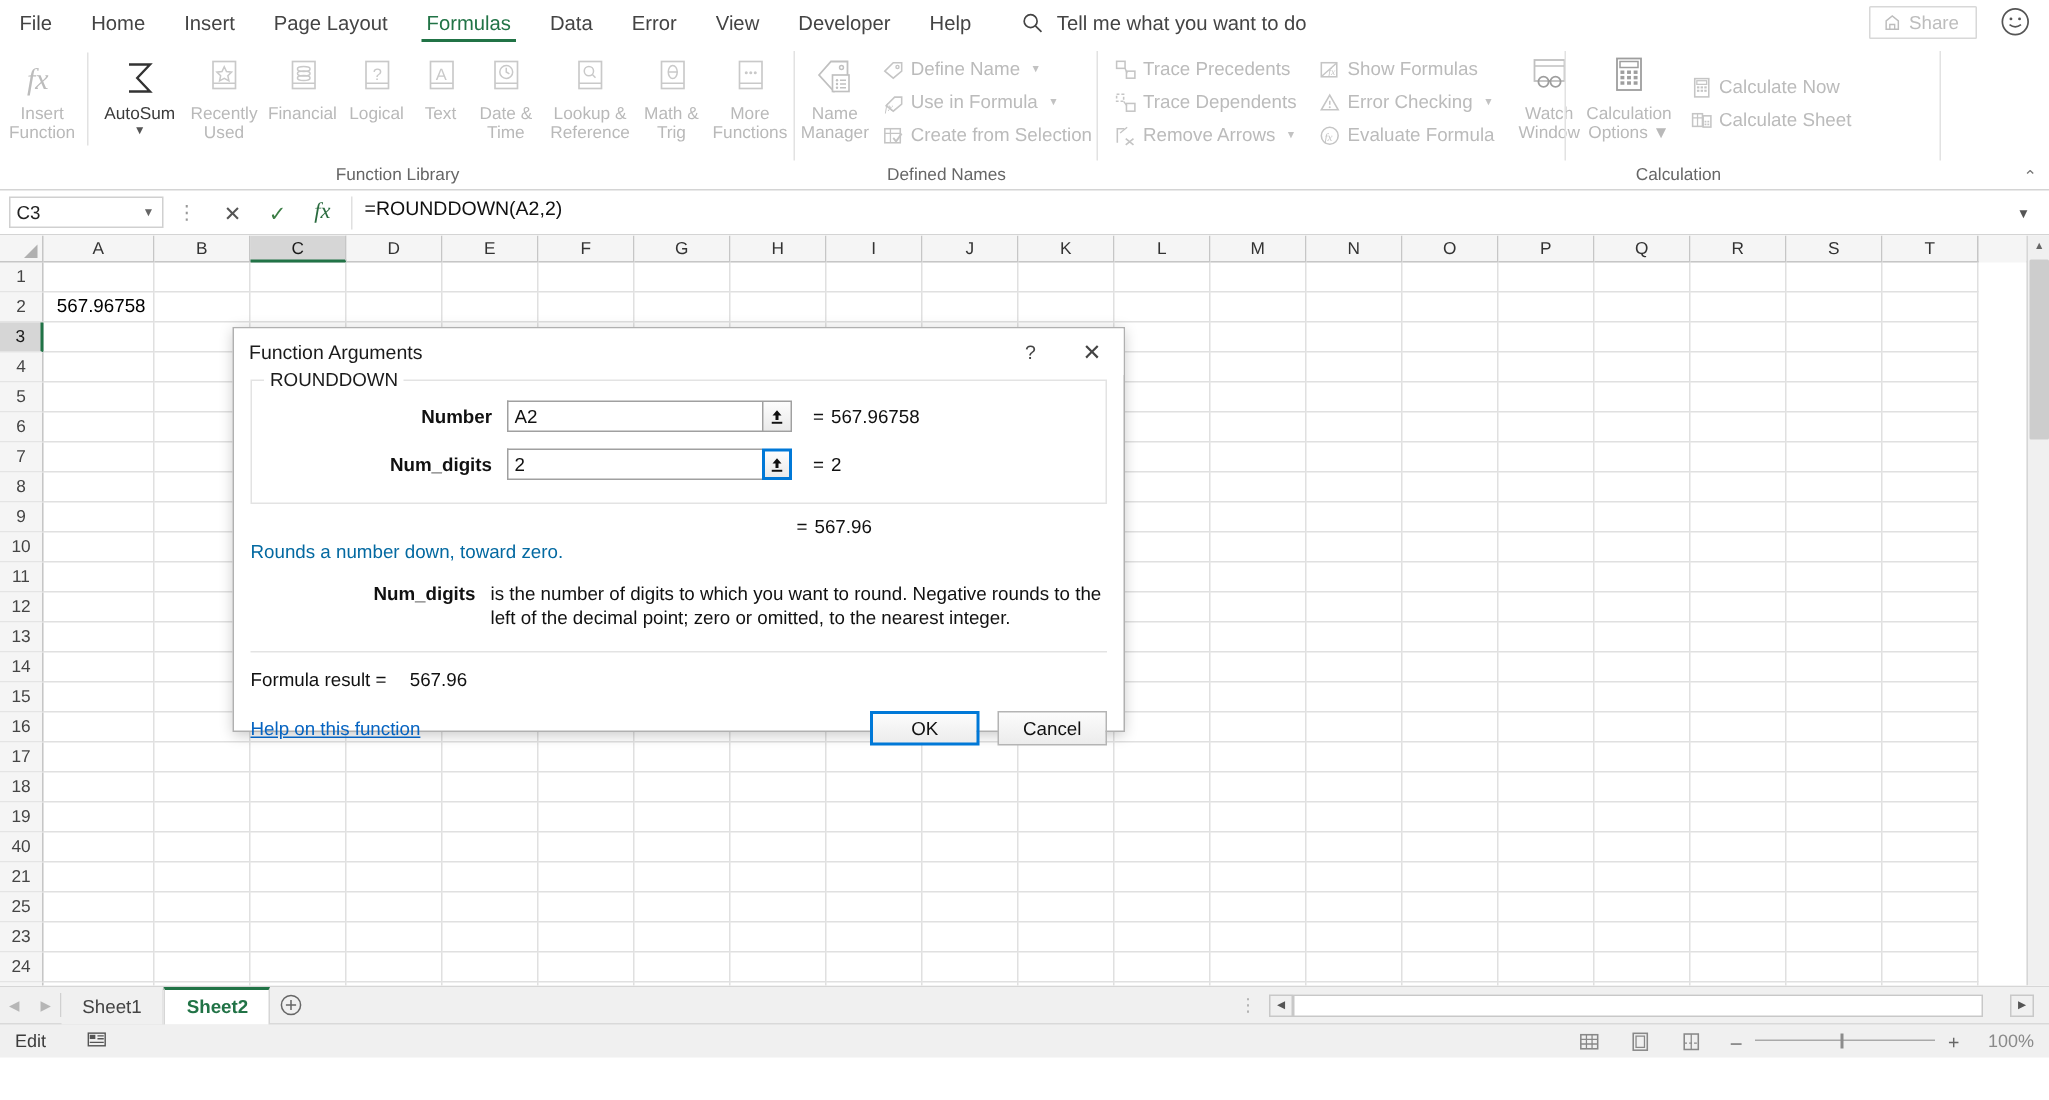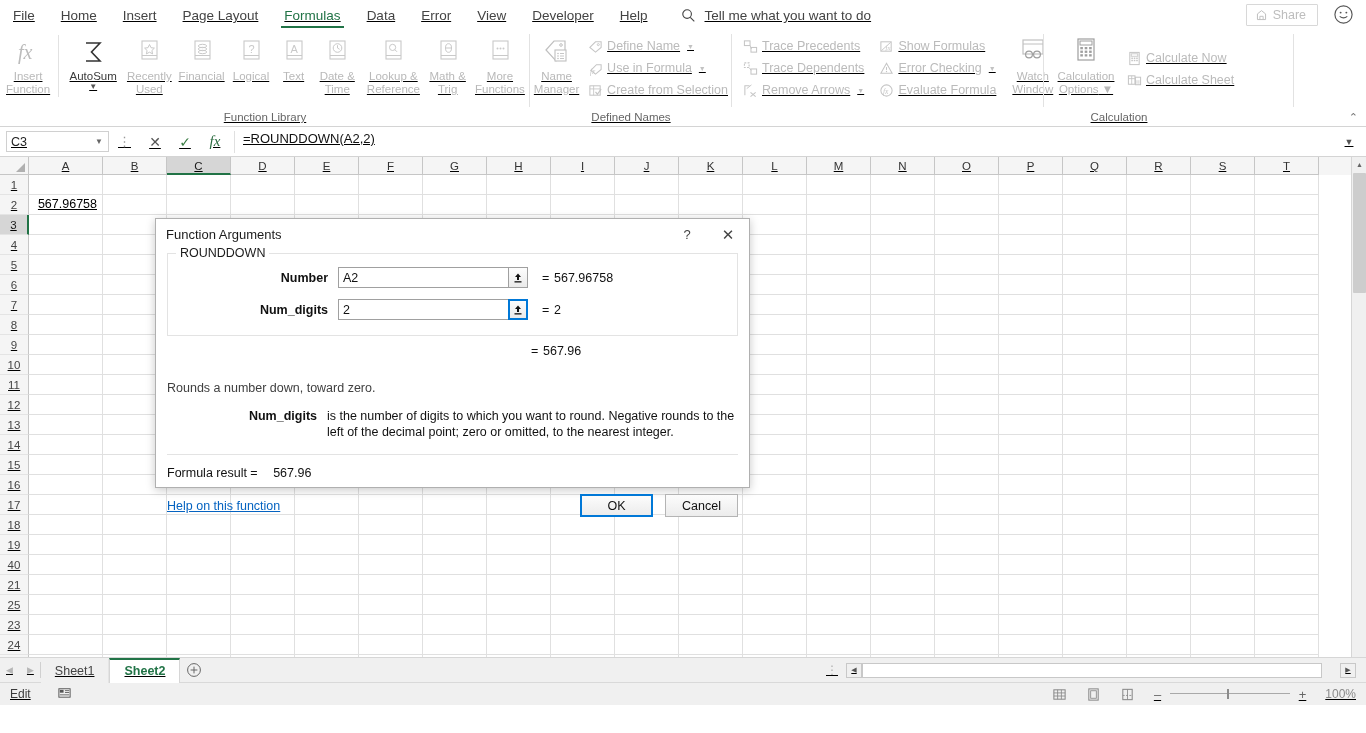--- a/index.html
+++ b/index.html
@@ -3,21 +3,21 @@
 <meta charset="utf-8">
 <style>
   * { box-sizing: border-box; margin: 0; padding: 0; }
   html, body {
     width: 1366px; height: 733px;
     font-family: "Liberation Sans", sans-serif;
     background: #ffffff;
     overflow: hidden;
     -webkit-font-smoothing: antialiased;
   }
-  .app { position: relative; width: 1366px; height: 545px; background: #fff; text-decoration: underline; }
+  .app { position: relative; width: 1366px; height: 545px; background: #fff; }
 
   
   .tabbar {
     height: 29px; background: #fff;
     display: flex; align-items: flex-end;
     position: relative;
   }
   .tab {
     padding: 0 13px; height: 27px; line-height: 27px;
     font-size: 13.5px; color: #444; cursor: pointer;
@@ -281,21 +281,21 @@
     display: flex; align-items: center; justify-content: center;
     cursor: pointer;
   }
   .collapse-btn.focused { border: 2px solid #0078d7; }
   .arg-eq { margin-left: 14px; font-size: 12.5px; color: #111; width: 12px; }
   .arg-val { font-size: 12.5px; color: #111; }
   .result-row {
     display: flex; align-items: center; margin-top: 8px; padding-left: 160px;
   }
   .desc {
-    font-size: 12.5px; color: #404040; margin-top: 23px; padding-left: 0px;
+    font-size: 12.5px; color: #0369a1; margin-top: 3px; padding-left: 0px;
   }
   .arghelp {
     display: flex; margin-top: 13px; font-size: 12.5px; color: #111; line-height: 16px;
   }
   .arghelp-name { font-weight: bold; min-width: 160px; text-align: right; padding-right: 10px; }
   .arghelp-text { flex: 1; }
   .dlg-sep { height: 1px; background: #e3e3e3; margin: 14px 0 0 0; }
   .formula-result {
     font-size: 12.5px; color: #111; margin-top: 11px;
   }

